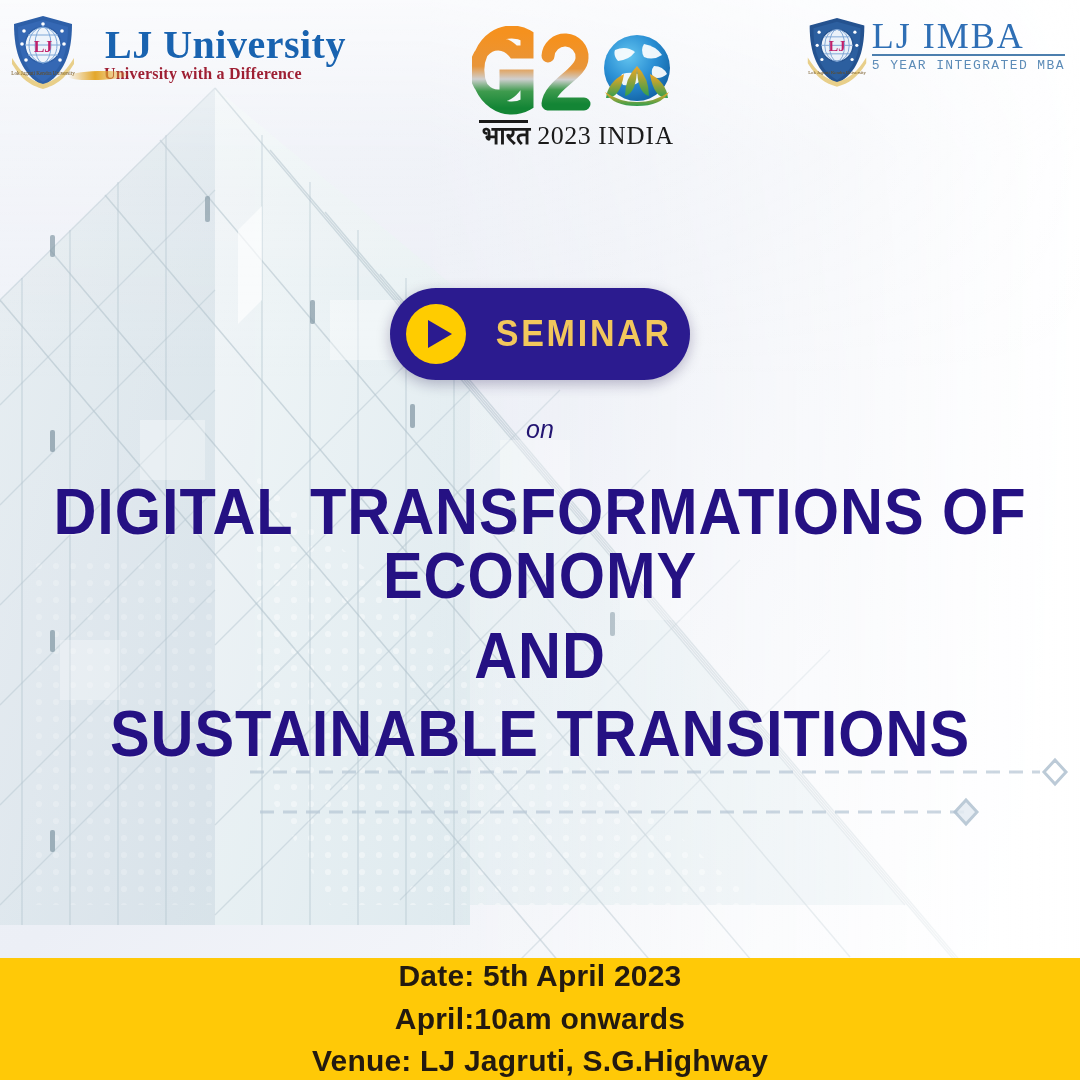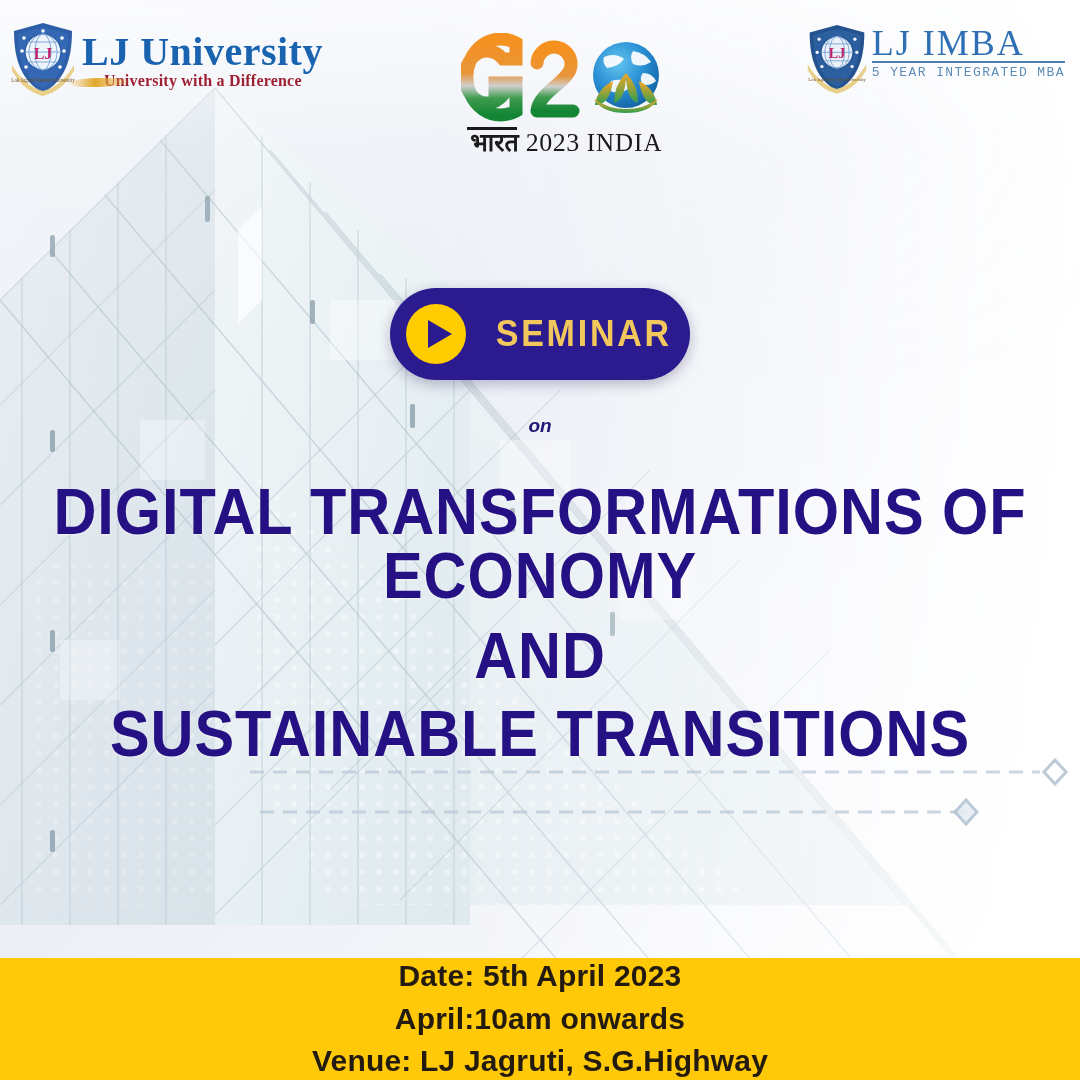--- a/index.html
+++ b/index.html
@@ -17,38 +17,39 @@
   }
 
   
   .bg-layer{ position:absolute; inset:0; }
   .bg-svg{ position:absolute; inset:0; width:1080px; height:1080px; display:block; }
 
   
   .header{
     position:absolute; top:0; left:0; width:1075px; height:165px;
     display:flex; align-items:flex-start; justify-content:space-between;
-    padding:19px 10px 0 8px;
+    padding:12px 10px 0 8px;
     z-index:6;
   }
 
   
   .crest{ flex:0 0 auto; }
 
   
   .logo-left{ display:flex; align-items:flex-start; gap:4px; }
   .lj-words{ padding-top:14px; }
   .lj-name{
     font-family:"Liberation Serif", serif;
     font-weight:bold;
     font-size:40px;
     line-height:0.95;
     color:#1963b0;
     letter-spacing:0.5px;
     text-shadow:0 1px 0 rgba(255,255,255,.7);
+    margin-left:23px;
   }
   .lj-tag-wrap{ position:relative; padding-left:22px; margin-top:1px; }
   .lj-swoosh{
     position:absolute; left:-14px; top:6px;
     width:60px; height:9px;
     background:linear-gradient(90deg,rgba(230,170,40,0) 0%,#e3a72b 45%,rgba(230,170,40,.15) 100%);
     border-radius:50%;
     transform:rotate(-2deg);
   }
   .lj-tag{
@@ -132,21 +133,21 @@
     font-family:"Liberation Sans Narrow","Liberation Sans", sans-serif;
     font-weight:bold; font-size:37px;
     color:#f2c75c; letter-spacing:3px;
     transform:scaleX(.92);
   }
 
   
   .on-word{
     position:absolute; left:50%; top:415px; transform:translateX(-50%);
     font-family:"Liberation Sans", sans-serif;
-    font-weight:bold; font-style:italic; font-size:19px;
+    font-weight:normal; font-style:italic; font-size:25px;
     color:#221472;
     z-index:6;
   }
 
   
   .title{
     position:absolute; left:0; right:0; top:480px;
     text-align:center; z-index:6;
     color:#251183;
   }

